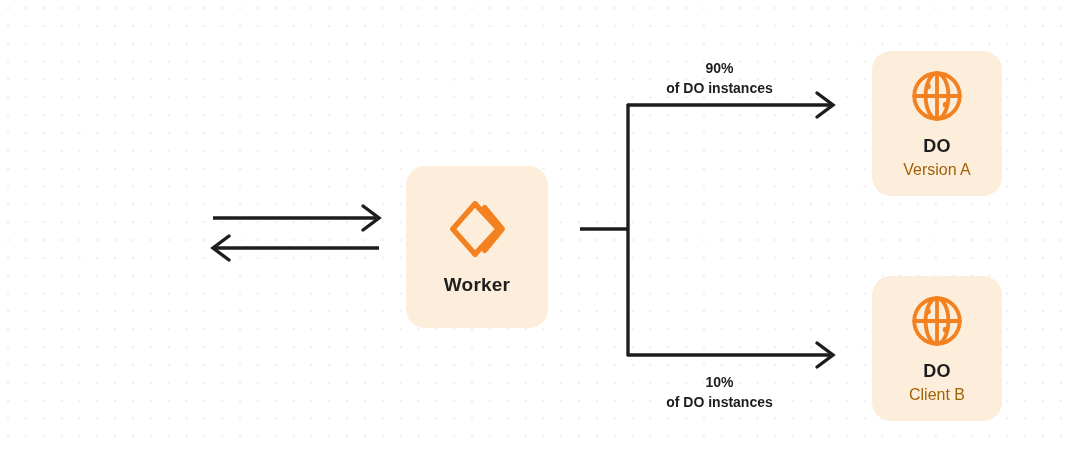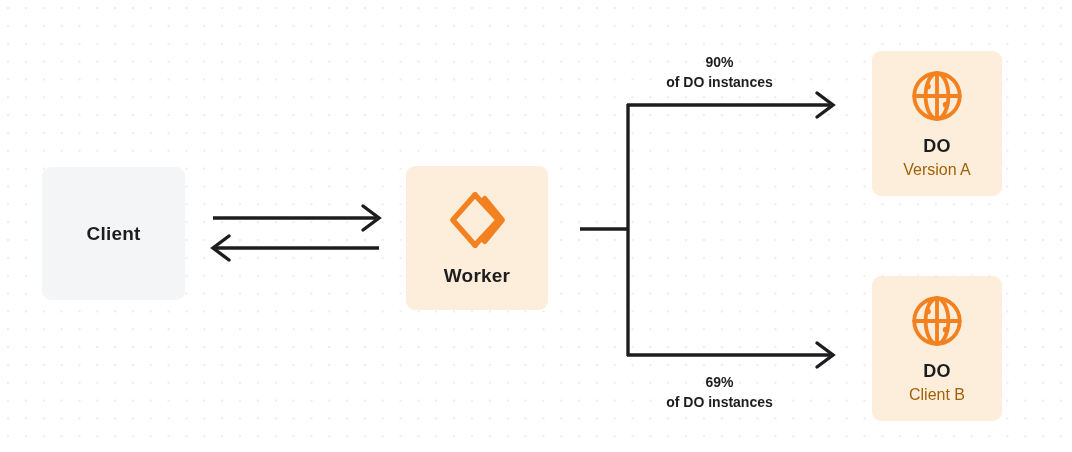--- a/index.html
+++ b/index.html
@@ -21,39 +21,39 @@
     background-image: radial-gradient(circle at 1px 1px, #ededf0 1.35px, rgba(255,255,255,0) 1.6px);
     background-size: 17.85px 17.85px;
     background-position: 7px 7px;
     overflow: hidden;
   }
 
   
   .node {
     position: absolute;
     box-sizing: border-box;
-    border-radius: 9px;
+    border-radius: 19px;
     display: flex;
     flex-direction: column;
     align-items: center;
     justify-content: center;
   }
 
   .node-client {
     left: 42px;
     top: 167px;
     width: 143px;
     height: 133px;
     background: #f4f5f7;
   }
   .node-worker {
     left: 406px;
     top: 166px;
     width: 142px;
-    height: 144px;
+    height: 162px;
     background: #fdeedc;
   }
   .node-do-a {
     left: 872px;
     top: 51px;
     width: 130px;
     height: 145px;
     background: #fdeedc;
   }
   .node-do-b {
@@ -97,21 +97,21 @@
   
   .edge-label {
     position: absolute;
     font-size: 14px;
     font-weight: bold;
     color: #1d1d1f;
     text-align: center;
     line-height: 1.45;
     white-space: nowrap;
   }
-  .label-90 { left: 617px; top: 52px;  width: 205px; }
+  .label-90 { left: 617px; top: 58px;  width: 205px; }
   .label-10 { left: 617px; top: 372px; width: 205px; }
 </style>
 </head>
 <body>
 
 <div id="canvas">
 
   <svg class="edge-layer" viewBox="0 0 1072 452" width="1072" height="452" xmlns="http://www.w3.org/2000/svg">
 
     <g>
@@ -133,23 +133,20 @@
       <line x1="627" y1="105" x2="830" y2="105" stroke="#1d1d1f" stroke-width="3.4" stroke-linecap="butt"></line>
       <polyline points="817,93 833,105 817,117" fill="none" stroke="#1d1d1f" stroke-width="3.4" stroke-linecap="round" stroke-linejoin="miter"></polyline>
     </g>
 
     <g>
       <line x1="627" y1="355" x2="830" y2="355" stroke="#1d1d1f" stroke-width="3.4" stroke-linecap="butt"></line>
       <polyline points="817,343 833,355 817,367" fill="none" stroke="#1d1d1f" stroke-width="3.4" stroke-linecap="round" stroke-linejoin="miter"></polyline>
     </g>
   </svg>
 
-  <div class="node node-client">
-    <div class="node-title node-title-client">Client</div>
-  </div>
 
   <div class="node node-worker">
     <span class="icon-worker-wrap">
       <svg class="icon-worker" viewBox="0 0 64 64" xmlns="http://www.w3.org/2000/svg" fill="none" stroke="#f48120" stroke-width="5.6" stroke-linecap="round" stroke-linejoin="round">
 
         <polyline points="30,6 7,32 30,58"></polyline>
 
         <polyline points="30,6 54,32 30,58"></polyline>
 
         <polyline points="40,10 58,32 40,54"></polyline>
@@ -187,17 +184,17 @@
     <div class="node-title node-title-do">DO</div>
     <div class="node-subtitle">Client B</div>
   </div>
 
   <div class="edge-label label-90">
     <div>90%</div>
     <div>of DO instances</div>
   </div>
 
   <div class="edge-label label-10">
-    <div>69%</div>
+    <div>10%</div>
     <div>of DO instances</div>
   </div>
 
 </div>
 
 </body></html>

